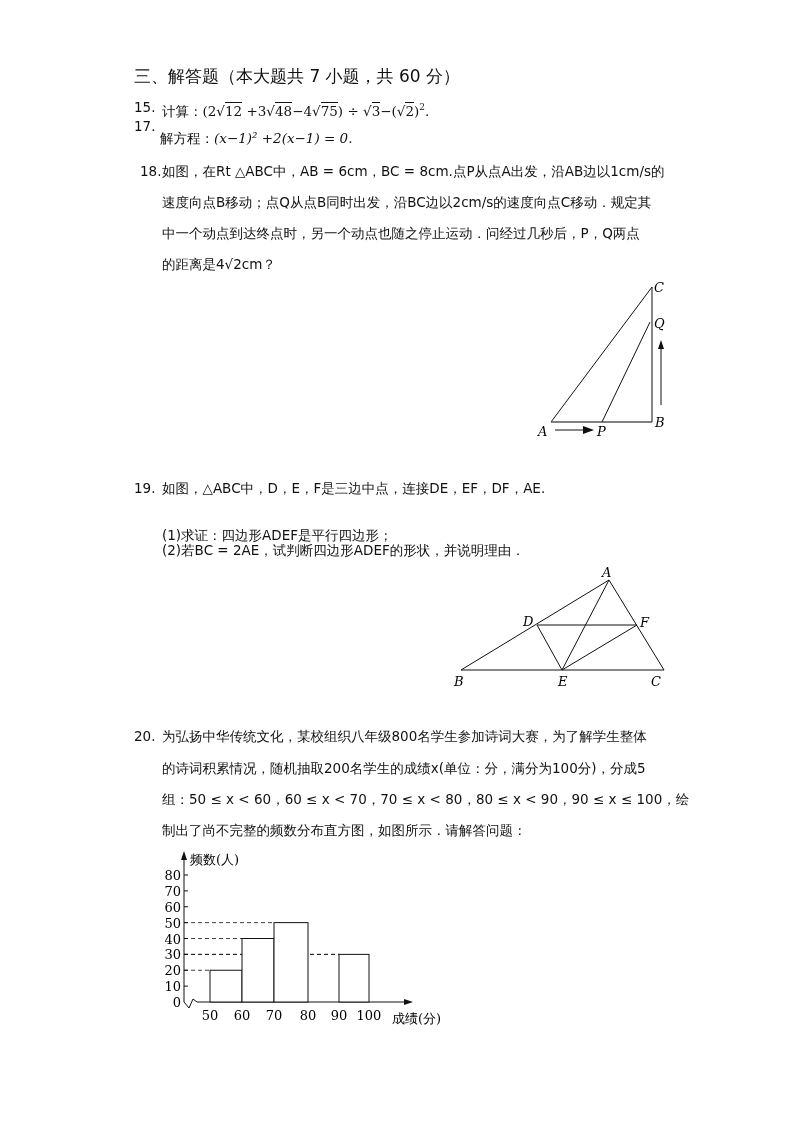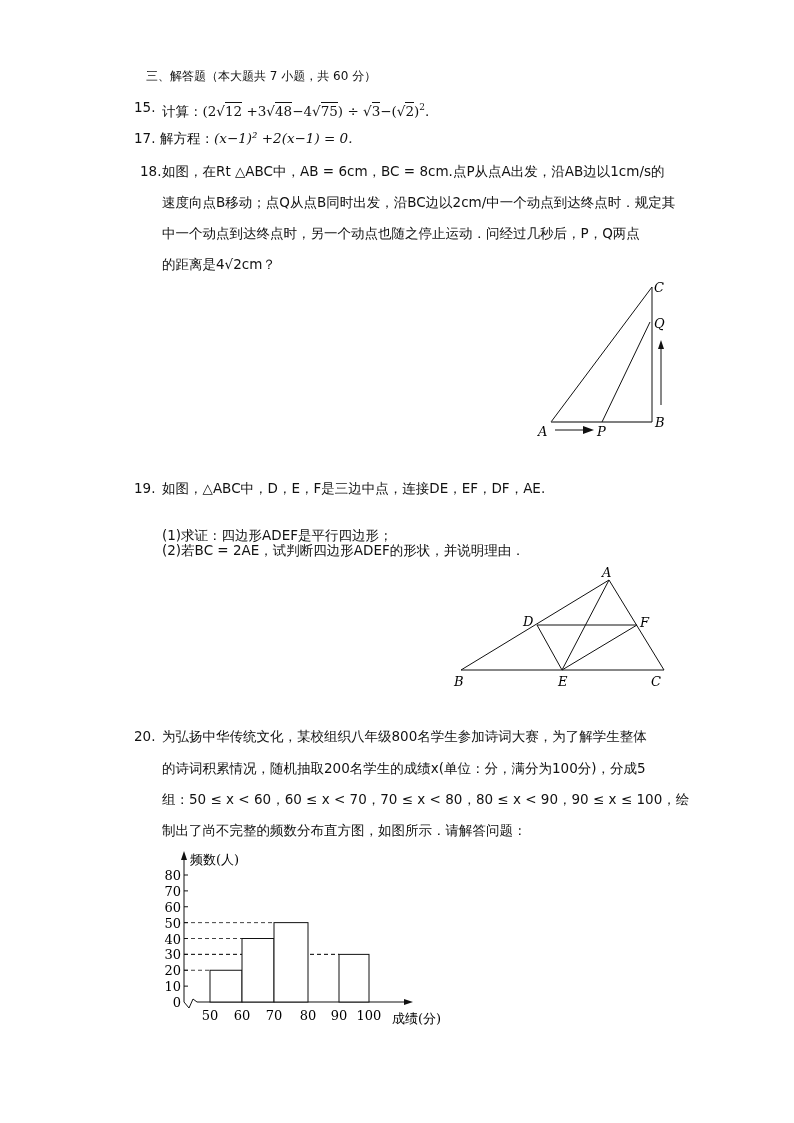--- a/index.html
+++ b/index.html
@@ -1,44 +1,44 @@
 <!DOCTYPE html>
 <html><head>
 <meta charset="utf-8">
 <style>
   html, body { margin: 0; padding: 0; background: #ffffff; }
   body { width: 794px; height: 1123px; position: relative; overflow: hidden;
          font-family: "DejaVu Sans", "Liberation Sans", sans-serif; color: #111; }
   .line { position: absolute; font-size: 13.5px; white-space: nowrap; line-height: 20px; }
-  .section { left: 146px; top: 66px; font-size: 12px; }
+  .section { left: 134px; top: 66px; font-size: 17px; }
   .qnum { position: absolute; font-size: 13.5px; line-height: 20px; }
   .m { font-family: "DejaVu Serif", "Liberation Serif", serif; font-style: italic; }
   .n { font-family: "DejaVu Serif", "Liberation Serif", serif; }
   .sqrt { border-top: 1px solid #111; padding-top: 0px; }
   svg text { font-family: "DejaVu Serif", "Liberation Serif", serif; }
   .fig { position: absolute; }
 </style>
 </head>
 <body>
 
 <div class="line section">三、解答题（本大题共 7 小题，共 60 分）</div>
 
 <div class="qnum" style="left:134px; top:97px;">15.</div>
 <div class="line" style="left:162px; top:97px;">
   <span>计算：</span><span class="n">(2</span><span class="n">√</span><span class="n sqrt">12</span><span class="n"> +3</span><span class="n">√</span><span class="n sqrt">48</span><span class="n">−4</span><span class="n">√</span><span class="n sqrt">75</span><span class="n">) ÷ </span><span class="n">√</span><span class="n sqrt">3</span><span class="n">−(</span><span class="n">√</span><span class="n sqrt">2</span><span class="n">)</span><sup class="n" style="font-size:9px">2</sup><span class="n">.</span>
 </div>
 
-<div class="qnum" style="left:134px; top:128px;">17.</div>
+<div class="qnum" style="left:134px; top:116px;">17.</div>
 <div class="line" style="left:160px; top:128px;">
   <span>解方程：</span><span class="n m">(x−1)² +2(x−1) = 0.</span>
 </div>
 
 <div class="qnum" style="left:140px; top:161px;">18.</div>
 <div class="line" style="left:162px; top:161px;">如图，在Rt △ABC中，AB = 6cm，BC = 8cm.点P从点A出发，沿AB边以1cm/s的</div>
-<div class="line" style="left:162px; top:192px;">速度向点B移动；点Q从点B同时出发，沿BC边以2cm/中一个动点到达终点时．规定其</div>
+<div class="line" style="left:162px; top:192px;">速度向点B移动；点Q从点B同时出发，沿BC边以2cm/s的速度向点C移动．规定其</div>
 <div class="line" style="left:162px; top:223px;">中一个动点到达终点时，另一个动点也随之停止运动．问经过几秒后，P，Q两点</div>
 <div class="line" style="left:162px; top:254px;text-align:center;">的距离是4√2cm？</div>
 
 <svg class="fig" style="left:520px; top:275px;" width="160" height="170" viewBox="0 0 160 170">
   <line x1="31" y1="147" x2="132" y2="12" stroke="#111" stroke-width="1"></line>
   <line x1="31" y1="147" x2="132" y2="147" stroke="#555" stroke-width="1.6"></line>
   <line x1="132" y1="12" x2="132" y2="147" stroke="#111" stroke-width="1"></line>
   <line x1="82" y1="147" x2="130" y2="47" stroke="#111" stroke-width="1"></line>
   <line x1="141" y1="130" x2="141" y2="72" stroke="#111" stroke-width="1"></line>
   <polygon points="141,65 138,74 144,74" fill="#111"></polygon>

